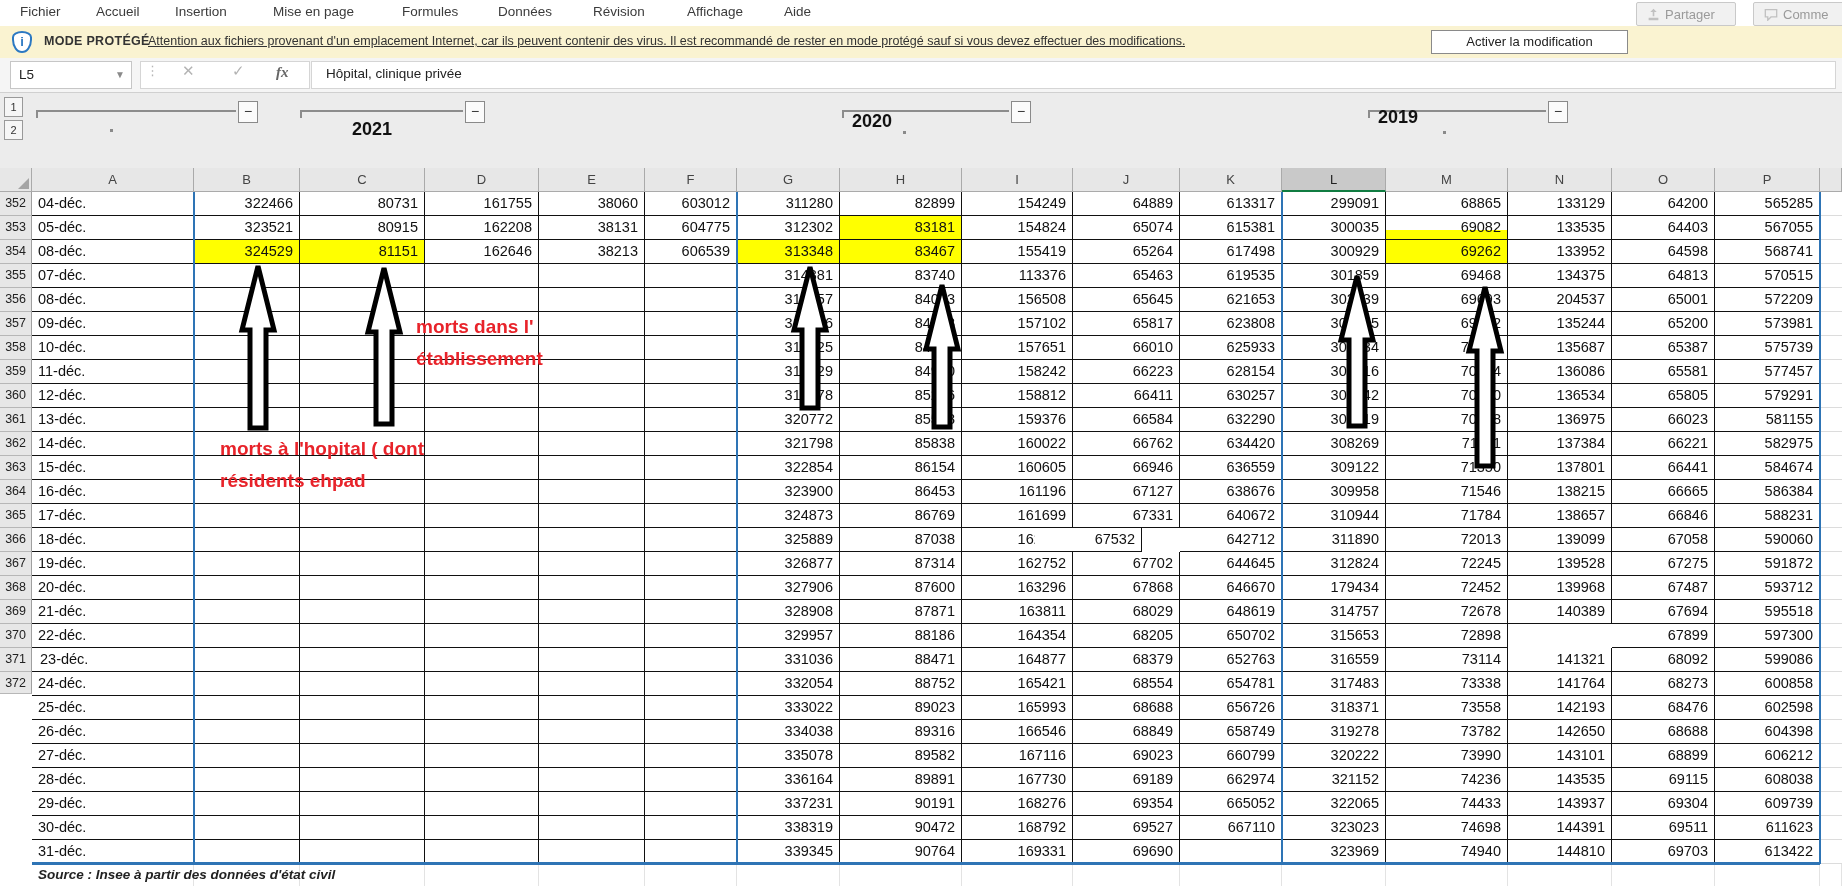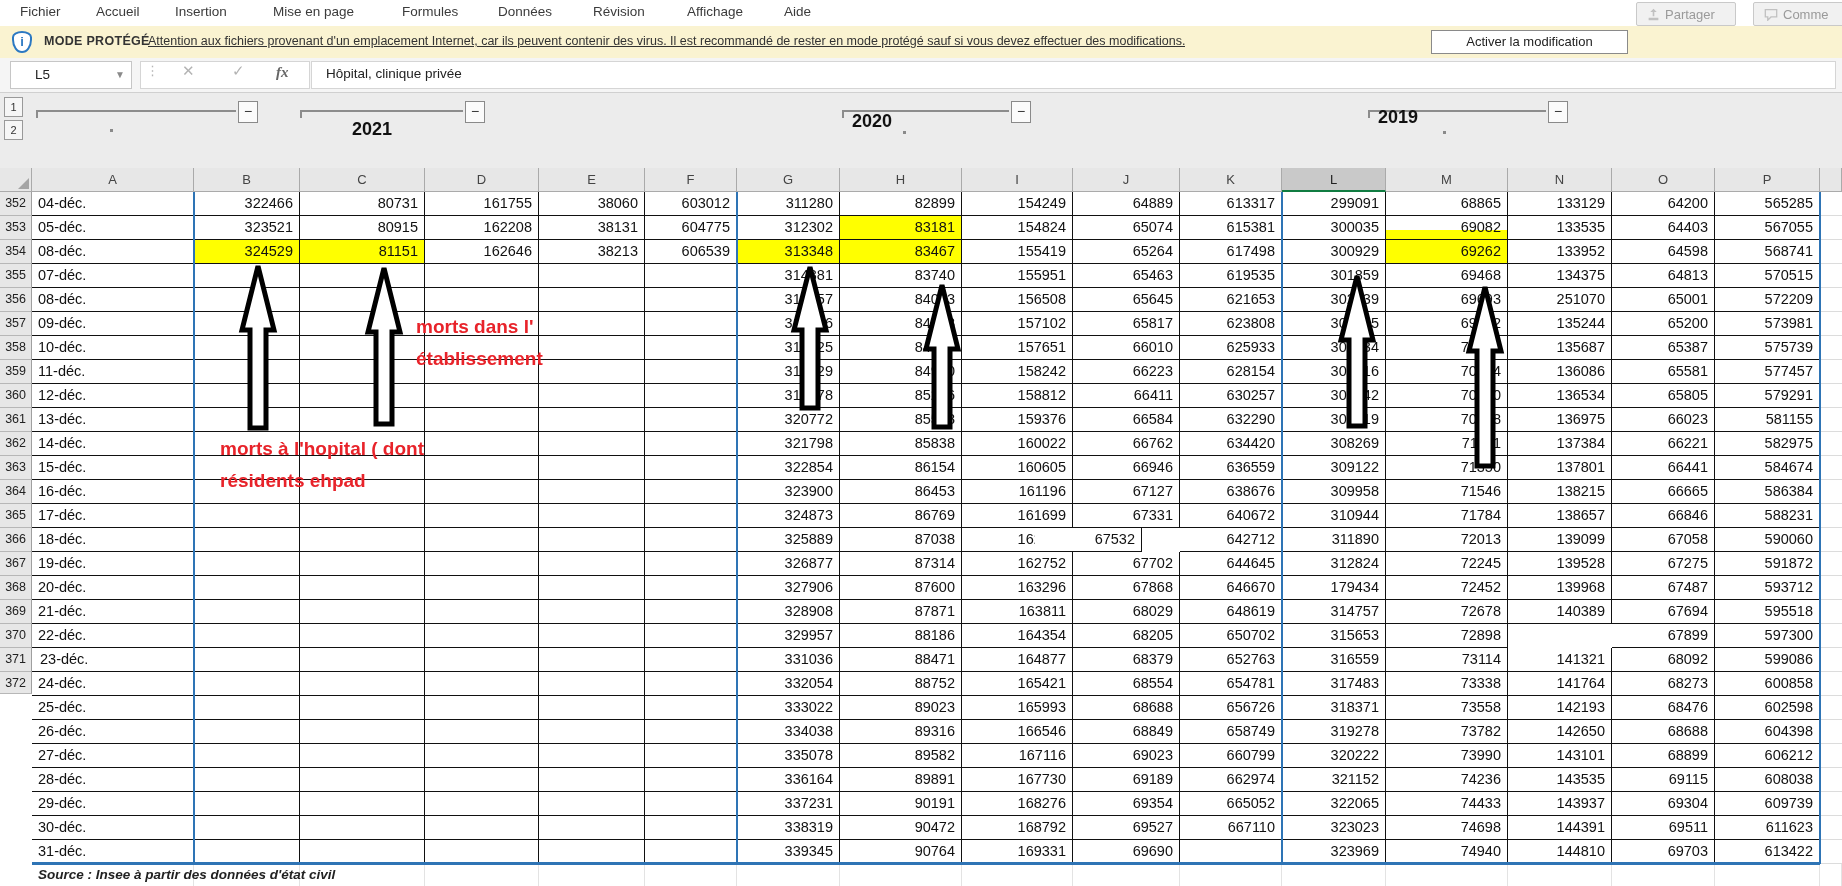--- a/index.html
+++ b/index.html
@@ -21,21 +21,21 @@
     border-radius:50% 50% 50% 50% / 28% 28% 60% 60%; background:#fff; color:#2b78c2;
     font-size:13px; font-weight:bold; text-align:center; line-height:18px; }
   .banner-title { position:absolute; left:44px; top:8px; font-size:12.5px; font-weight:bold; color:#333; letter-spacing:.3px; }
   .banner-msg { position:absolute; left:148px; top:8px; font-size:12.5px; color:#333;
     text-decoration:underline; white-space:nowrap; max-width:1270px; overflow:hidden; }
   .banner-btn { position:absolute; left:1431px; top:4px; width:197px; height:24px; background:#fff;
     border:1px solid #8a8a8a; font-size:13px; color:#222; text-align:center; line-height:22px; cursor:default; }
   
   .fbar { position:absolute; left:0; top:58px; width:1842px; height:35px; background:#f5f5f5; border-bottom:1px solid #d0d0d0; }
   .namebox { position:absolute; left:10px; top:3px; width:122px; height:28px; background:#fff; border:1px solid #c6c6c6;
-    font-size:13.5px; color:#222; line-height:26px; padding-left:24px; }
+    font-size:13.5px; color:#222; line-height:26px; padding-left:8px; }
   .namebox .caret { position:absolute; right:6px; top:0; color:#8a8a8a; font-size:10px; line-height:26px; }
   .fbar .dots { position:absolute; left:146px; top:5px; color:#b5b5b5; font-size:13px; letter-spacing:-1px; }
   .fbtn { position:absolute; top:4px; font-size:15px; color:#b3b3b3; }
   .fx { font-style:italic; font-family:"Liberation Serif", serif; color:#666; font-weight:bold; }
   .formula-text { position:absolute; left:326px; top:8px; font-size:13.5px; color:#222; white-space:nowrap; }
   .fbar-box { position:absolute; left:140px; top:3px; width:170px; height:28px; background:#fff; border:1px solid #d5d5d5; }
   .fbar-main { position:absolute; left:311px; top:3px; width:1525px; height:28px; background:#fff; border:1px solid #d5d5d5; }
   
   .oband { position:absolute; left:0; top:93px; width:1842px; height:75px; background:#ececec; }
   .lvl-btn { position:absolute; left:4px; width:19px; height:20px; background:#f6f6f6; border:1px solid #999;
@@ -219,21 +219,21 @@
       <div class="cell qcol" style="left: 1820px; top: 240px; width: 22px; height: 24px;"></div>
       <div class="rowhdr" style="left: 0px; top: 264px; width: 32px; height: 24px;">347</div>
       <div class="cell date" style="left: 32px; top: 264px; width: 162px; height: 24px;">07-déc.</div>
       <div class="cell" style="left: 194px; top: 264px; width: 106px; height: 24px;"></div>
       <div class="cell" style="left: 300px; top: 264px; width: 125px; height: 24px;"></div>
       <div class="cell" style="left: 425px; top: 264px; width: 114px; height: 24px;"></div>
       <div class="cell" style="left: 539px; top: 264px; width: 106px; height: 24px;"></div>
       <div class="cell" style="left: 645px; top: 264px; width: 92px; height: 24px;"></div>
       <div class="cell" style="left: 737px; top: 264px; width: 103px; height: 24px;">314381</div>
       <div class="cell" style="left: 840px; top: 264px; width: 122px; height: 24px;">83740</div>
-      <div class="cell" style="left: 962px; top: 264px; width: 111px; height: 24px;">155951</div>
+      <div class="cell" style="left: 962px; top: 264px; width: 111px; height: 24px;">113376</div>
       <div class="cell" style="left: 1073px; top: 264px; width: 107px; height: 24px;">65463</div>
       <div class="cell" style="left: 1180px; top: 264px; width: 102px; height: 24px;">619535</div>
       <div class="cell" style="left: 1282px; top: 264px; width: 104px; height: 24px;">301859</div>
       <div class="cell" style="left: 1386px; top: 264px; width: 122px; height: 24px;">69468</div>
       <div class="cell" style="left: 1508px; top: 264px; width: 104px; height: 24px;">134375</div>
       <div class="cell" style="left: 1612px; top: 264px; width: 103px; height: 24px;">64813</div>
       <div class="cell" style="left: 1715px; top: 264px; width: 105px; height: 24px;">570515</div>
       <div class="cell qcol" style="left: 1820px; top: 264px; width: 22px; height: 24px;"></div>
       <div class="rowhdr" style="left: 0px; top: 288px; width: 32px; height: 24px;">348</div>
       <div class="cell date" style="left: 32px; top: 288px; width: 162px; height: 24px;">08-déc.</div>
@@ -242,21 +242,21 @@
       <div class="cell" style="left: 425px; top: 288px; width: 114px; height: 24px;"></div>
       <div class="cell" style="left: 539px; top: 288px; width: 106px; height: 24px;"></div>
       <div class="cell" style="left: 645px; top: 288px; width: 92px; height: 24px;"></div>
       <div class="cell" style="left: 737px; top: 288px; width: 103px; height: 24px;">315457</div>
       <div class="cell" style="left: 840px; top: 288px; width: 122px; height: 24px;">84043</div>
       <div class="cell" style="left: 962px; top: 288px; width: 111px; height: 24px;">156508</div>
       <div class="cell" style="left: 1073px; top: 288px; width: 107px; height: 24px;">65645</div>
       <div class="cell" style="left: 1180px; top: 288px; width: 102px; height: 24px;">621653</div>
       <div class="cell" style="left: 1282px; top: 288px; width: 104px; height: 24px;">302739</div>
       <div class="cell" style="left: 1386px; top: 288px; width: 122px; height: 24px;">69693</div>
-      <div class="cell" style="left: 1508px; top: 288px; width: 104px; height: 24px;">251070</div>
+      <div class="cell" style="left: 1508px; top: 288px; width: 104px; height: 24px;">204537</div>
       <div class="cell" style="left: 1612px; top: 288px; width: 103px; height: 24px;">65001</div>
       <div class="cell" style="left: 1715px; top: 288px; width: 105px; height: 24px;">572209</div>
       <div class="cell qcol" style="left: 1820px; top: 288px; width: 22px; height: 24px;"></div>
       <div class="rowhdr" style="left: 0px; top: 312px; width: 32px; height: 24px;">349</div>
       <div class="cell date" style="left: 32px; top: 312px; width: 162px; height: 24px;">09-déc.</div>
       <div class="cell" style="left: 194px; top: 312px; width: 106px; height: 24px;"></div>
       <div class="cell" style="left: 300px; top: 312px; width: 125px; height: 24px;"></div>
       <div class="cell" style="left: 425px; top: 312px; width: 114px; height: 24px;"></div>
       <div class="cell" style="left: 539px; top: 312px; width: 106px; height: 24px;"></div>
       <div class="cell" style="left: 645px; top: 312px; width: 92px; height: 24px;"></div>

